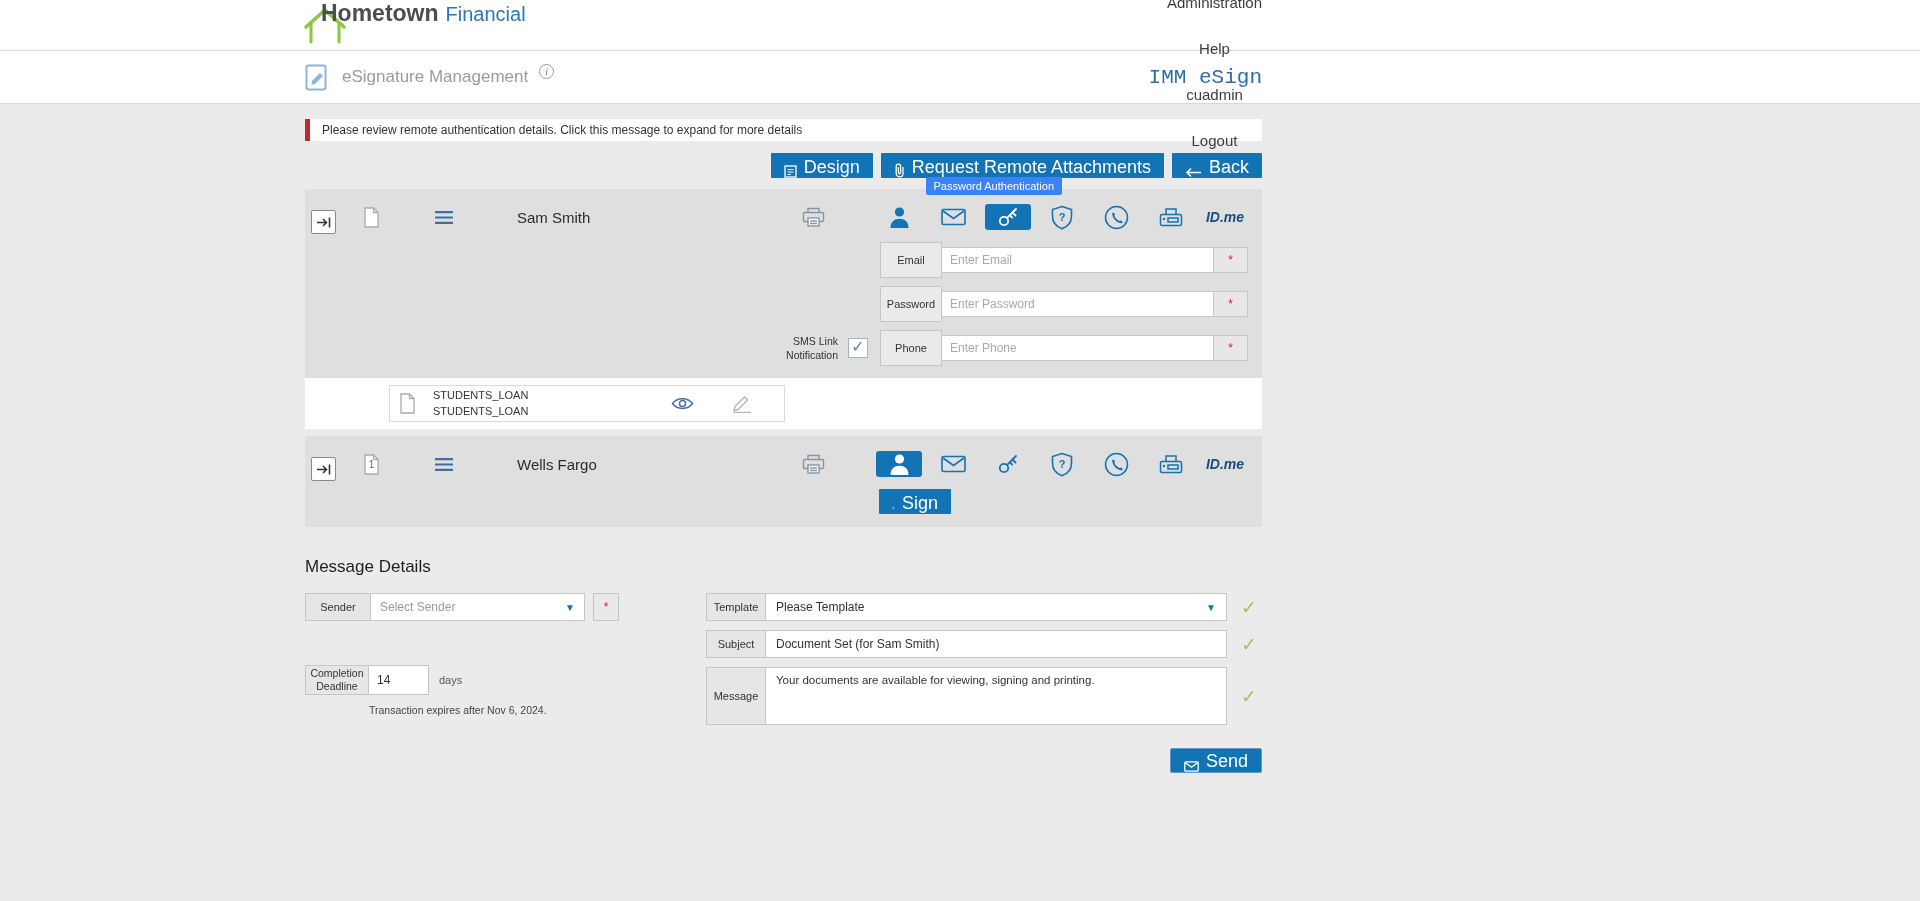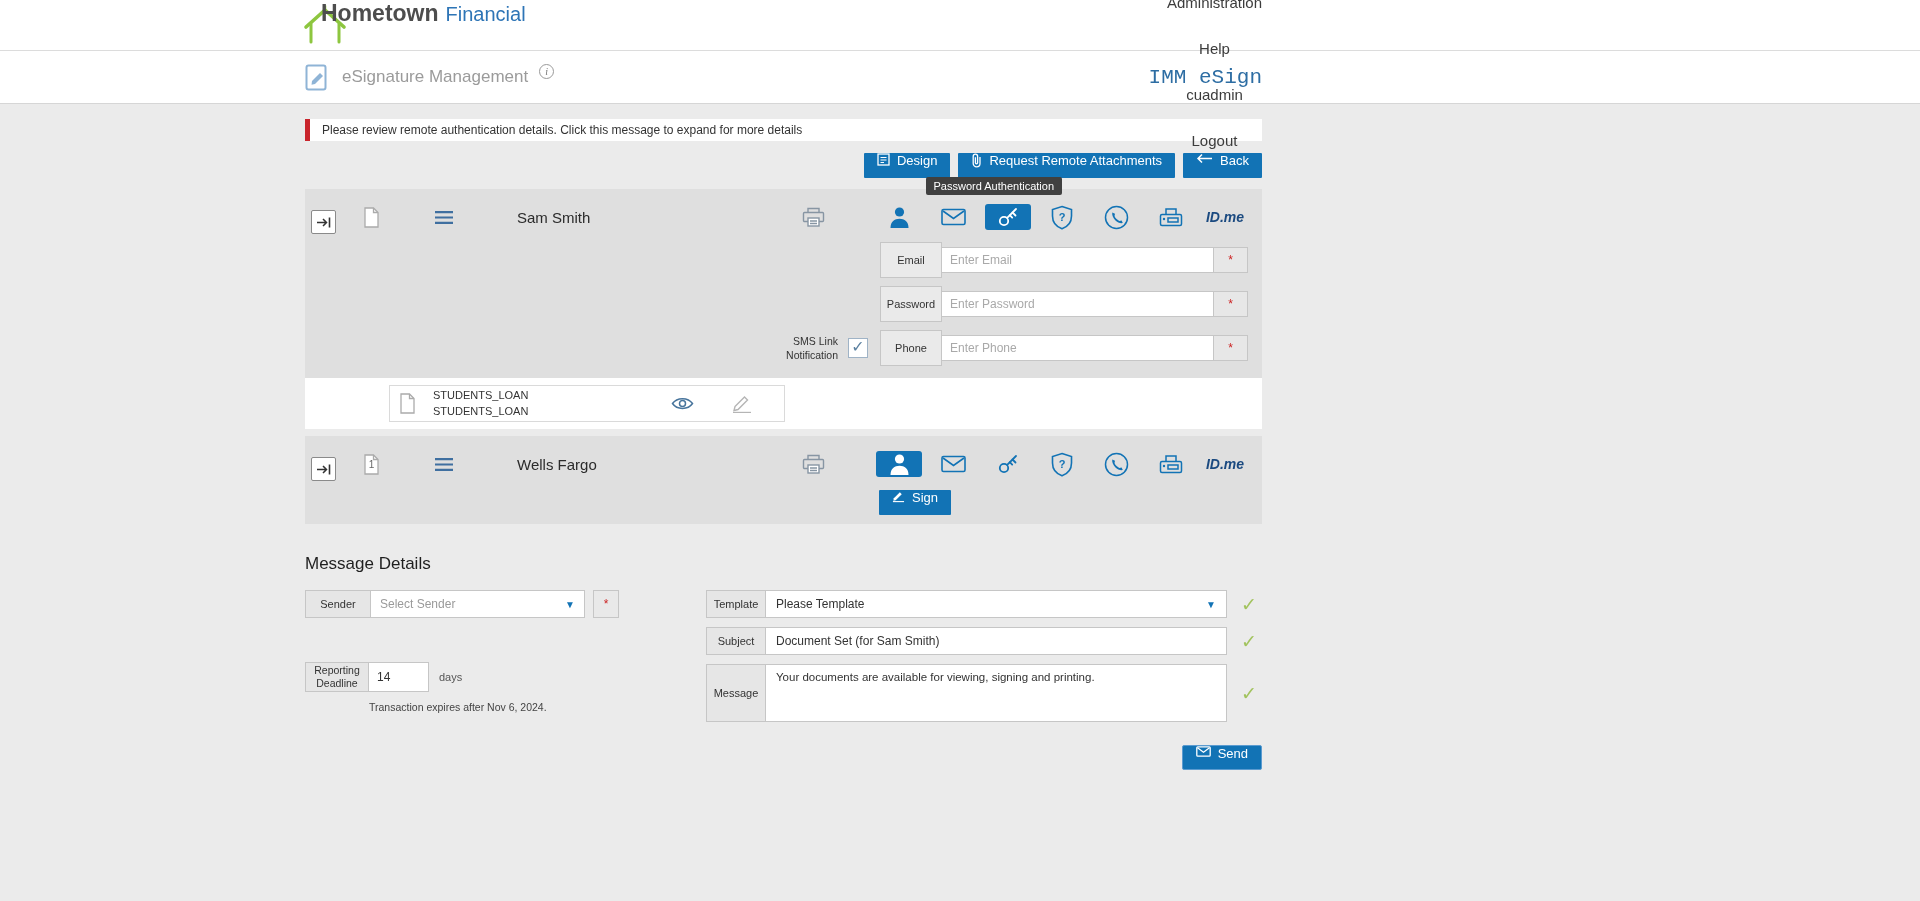--- a/index.html
+++ b/index.html
@@ -31,24 +31,24 @@
     display:flex; align-items:center; justify-content:center; margin-left:11px;
     align-self:flex-start; margin-top:13px; cursor:pointer; }
   .product-name { margin-left:auto; font-size:21px; color:#2d6da3;font-family:Liberation Mono, monospace; }
 
   
   .body { padding-top:15px; min-height:797px; }
   .notice { background:#fff; border-left:5px solid #c9252c; padding:4px 12px;
     font-size:12px; color:#333; margin-bottom:12px; cursor:pointer; }
 
   .toolbar { position:relative; display:flex; justify-content:flex-end; gap:8px; margin-bottom:11px; }
-  .btn { background:#1273b5; color:#fff; border:none; height:25px; font-size:13px;
-    display:inline-flex; align-items:flex-start; gap:7px; padding:0 13px;
+  .btn { background:#1273b5; color:#fff; border:none; height:25px; font-size:18px;
+    display:inline-flex; align-items:flex-end; gap:7px; padding:0 13px;
     font-family:inherit; cursor:pointer; border-radius:1px; }
-  .tooltip { position:absolute; top:24px; right:200px; background:#404040; color:#fff;
+  .tooltip { position:absolute; top:24px; right:200px; background:#3b82f6; color:#fff;
     font-size:11px; padding:3px 8px; border-radius:2px; white-space:nowrap; z-index:10; }
 
   
   .signer-panel { background:#dfdfdf; }
   .signer-row { display:flex; align-items:center; padding:10px 14px 0 6px; height:46px; }
   .mini-btn { width:25px; height:24px; background:#fff; border:1px solid #8a8a8a; border-radius:2px;
     display:flex; align-items:center; justify-content:center; margin-top:10px; cursor:pointer; }
   .doc-outline { margin-left:28px; position:relative; display:flex; }
   .doc-count { position:absolute; top:5px; left:0; width:15px; text-align:center; font-size:10px; color:#666; }
   .hamburger { margin-left:56px; display:flex; cursor:pointer; }
@@ -421,21 +421,21 @@
         <div class="sender-row">
           <span class="lbl lbl-sender">Sender</span>
           <span class="select-box">
             <span class="select-placeholder">Select Sender</span>
             <span class="caret">▼</span>
           </span>
           <span class="req-cell">*</span>
         </div>
 
         <div class="deadline-row">
-          <span class="lbl lbl-deadline">Reporting Deadline</span>
+          <span class="lbl lbl-deadline">Completion Deadline</span>
           <input class="deadline-input" type="text" value="14" style="">
           <span class="days">days</span>
         </div>
         <div class="expires">Transaction expires after Nov 6, 2024.</div>
       </div>
 
       <div class="md-right">
         <div class="md-row">
           <span class="lbl lbl-right">Template</span>
           <span class="field-select">

